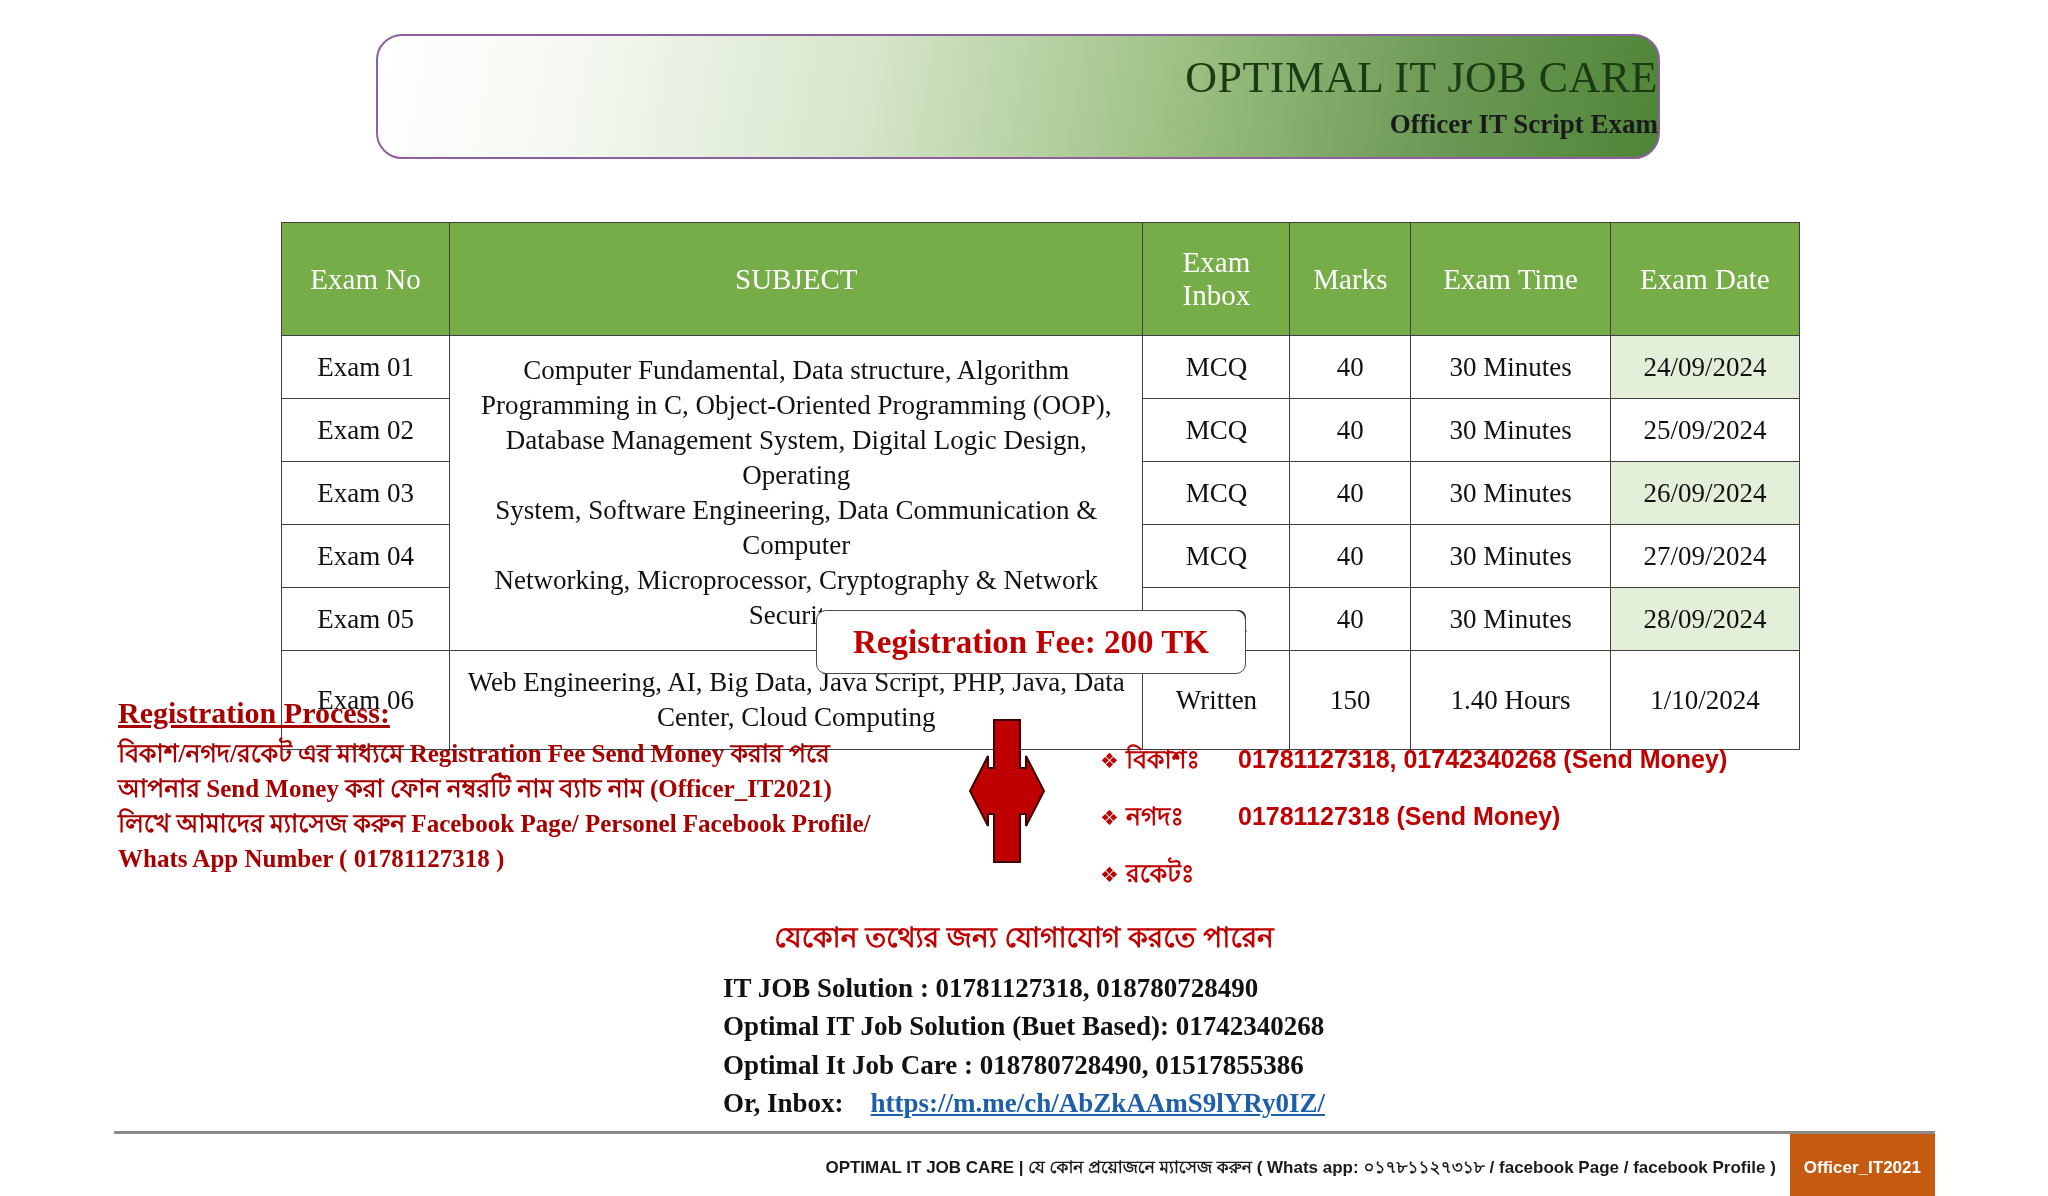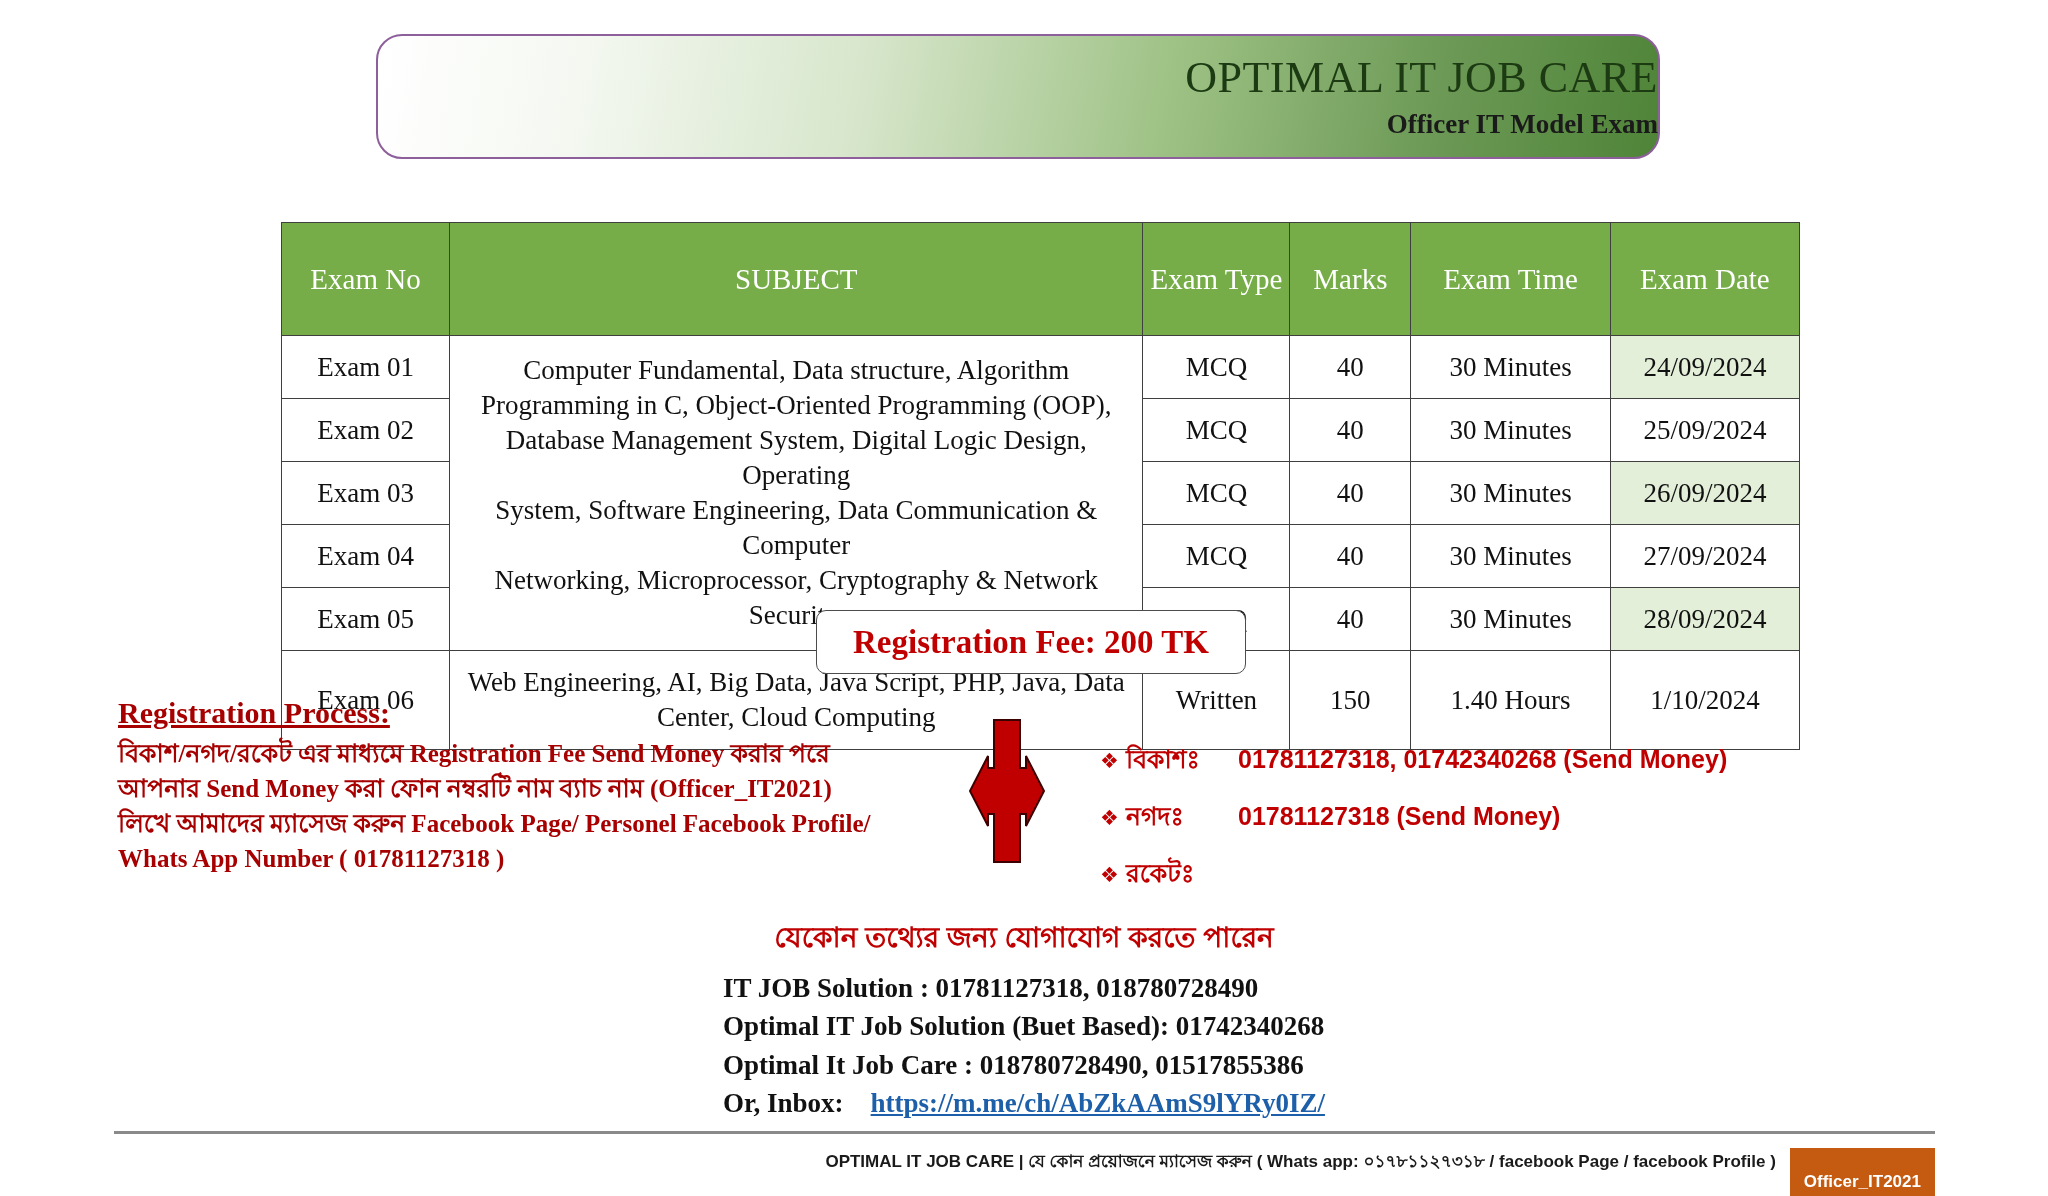--- a/index.html
+++ b/index.html
@@ -225,21 +225,21 @@
     height: 3px;
     background: #8a8a8a;
   }
   .footer-bar {
     position: absolute;
     left: 114px;
     top: 1148px;
     width: 1821px;
     height: 40px;
     display: flex;
-    align-items: flex-start;
+    align-items: center;
     justify-content: flex-end;
   }
   .footer-text {
     font-family: "Liberation Sans", sans-serif;
     font-size: 17px;
     font-weight: bold;
     color: #1a1a1a;
     white-space: nowrap;
     margin-right: 14px;
   }
@@ -251,38 +251,38 @@
     font-weight: bold;
     padding: 24px 14px;
     white-space: nowrap;
   }
 </style>
 </head>
 <body>
 
 <div class="banner">
   <div class="banner-title">OPTIMAL IT JOB CARE</div>
-  <div class="banner-sub">Officer IT Model Exam</div>
+  <div class="banner-sub">Officer IT Script Exam</div>
 </div>
 
 <div class="exam-table-wrap">
   <table class="exam-table">
     <colgroup>
       <col class="col-examno">
         <col class="col-subject">
         <col class="col-type">
       <col class="col-marks">
         <col class="col-time">
         <col class="col-date">
     </colgroup>
     <thead>
       <tr>
         <th>Exam No</th>
         <th>SUBJECT</th>
-        <th>Exam Type</th>
+        <th>Exam Inbox</th>
         <th>Marks</th>
         <th>Exam Time</th>
         <th>Exam Date</th>
       </tr>
     </thead>
     <tbody id="exam-table-body">
         <tr>
           <td>Exam 01</td>
           <td class="cell-subject-merged" rowspan="5">
             <div>Computer Fundamental, Data structure, Algorithm</div>

